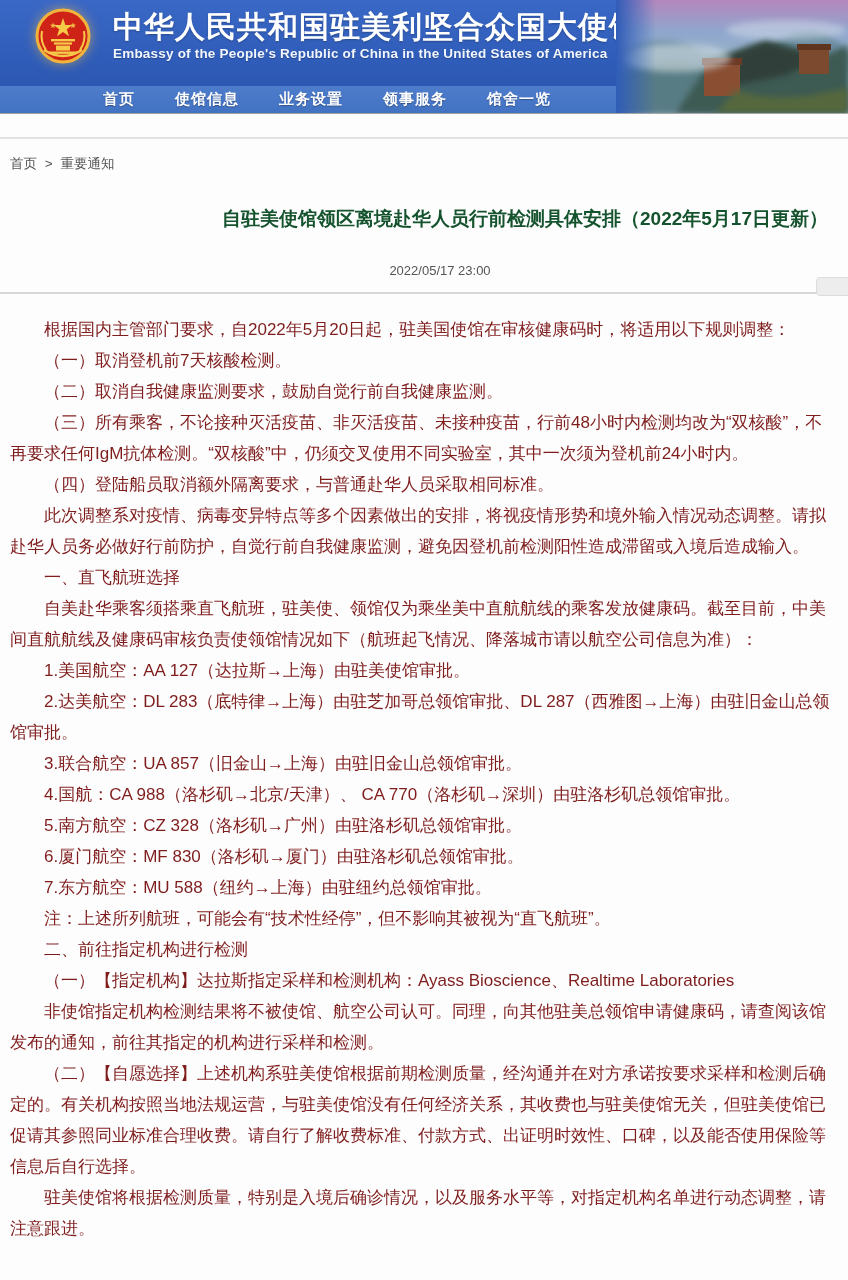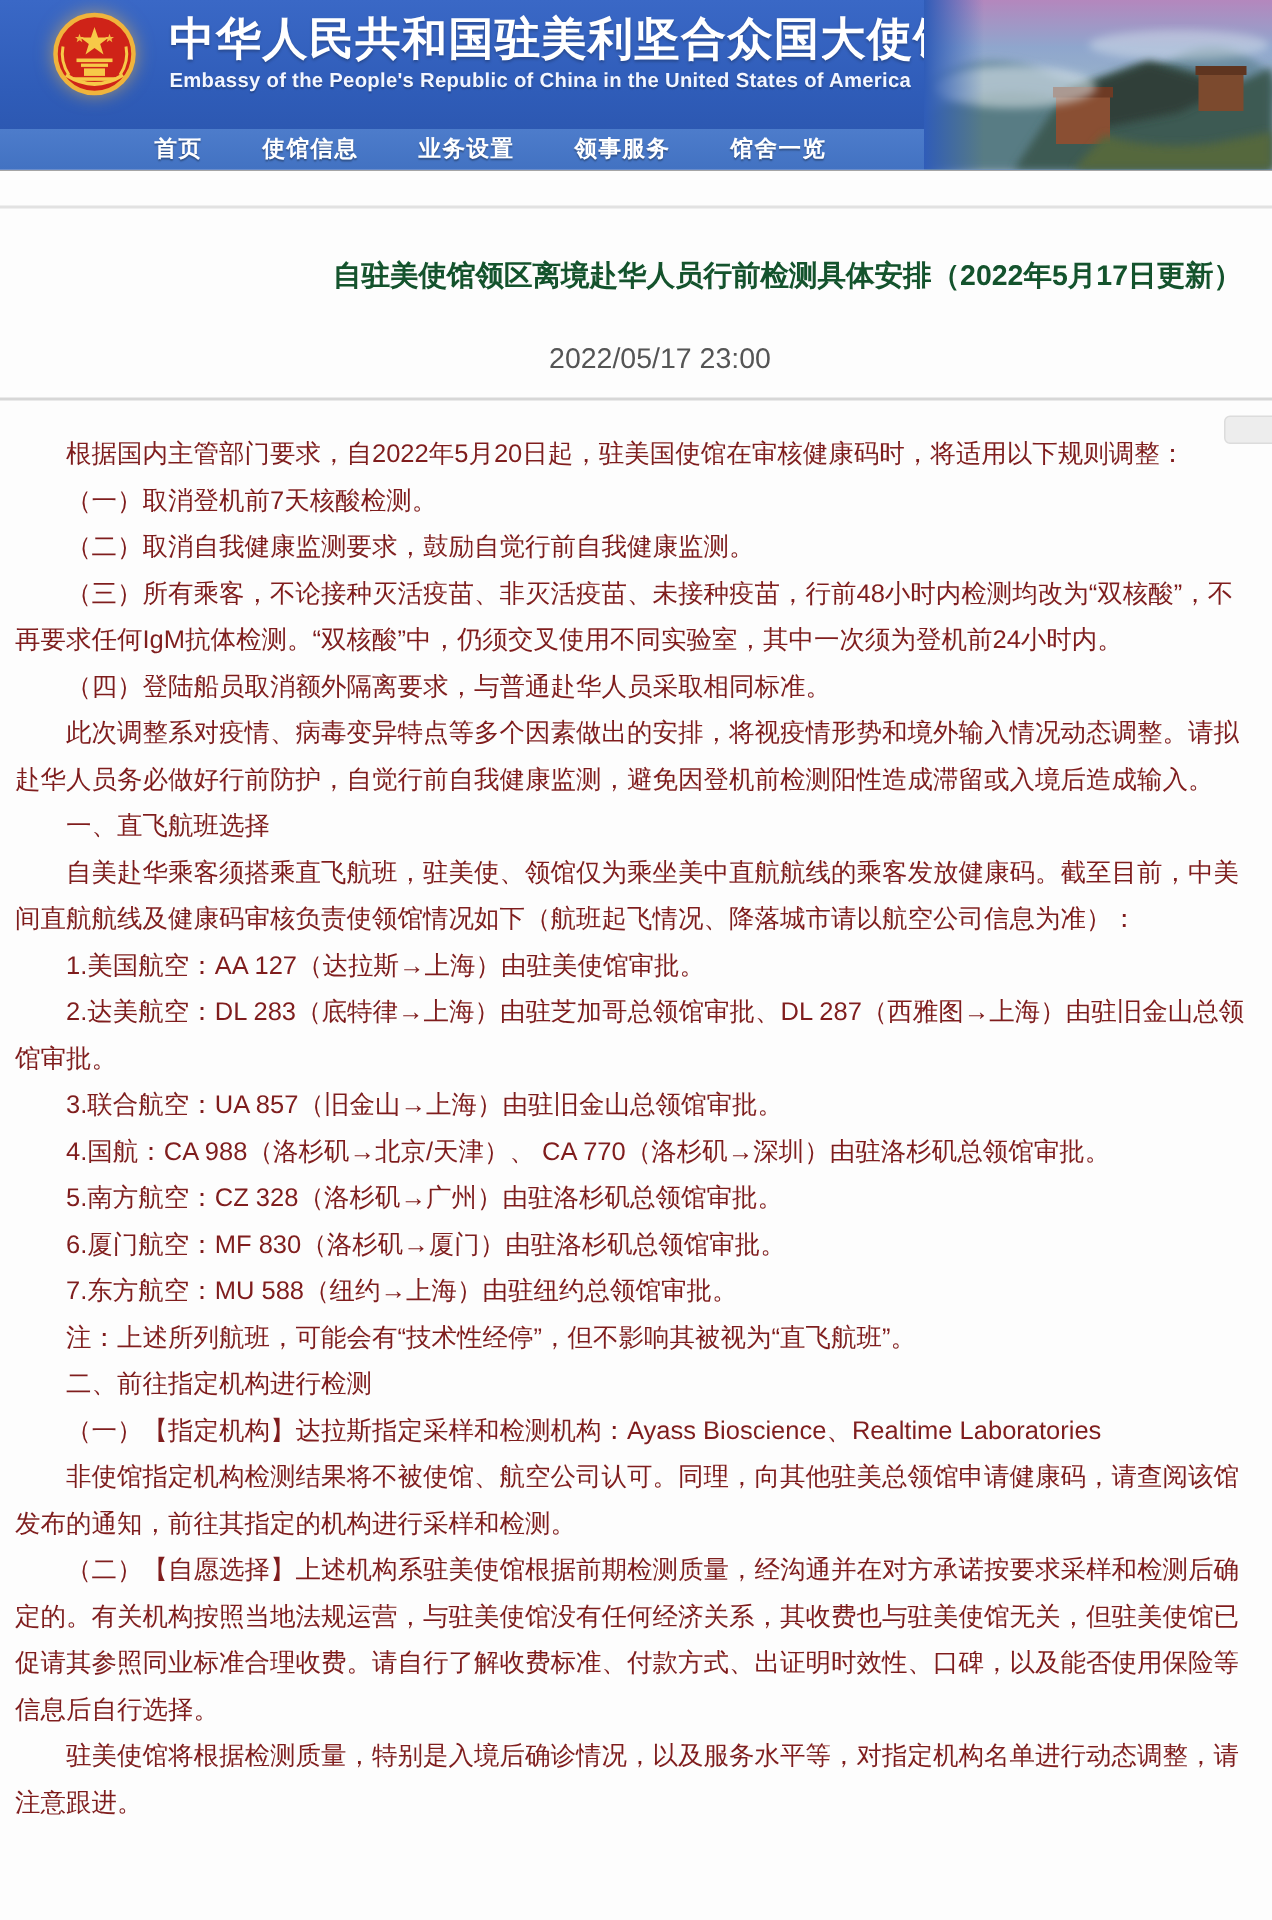--- a/index.html
+++ b/index.html
@@ -43,21 +43,21 @@
     letter-spacing:1px;white-space:nowrap;text-shadow:0 1px 1px rgba(0,0,0,.3);
   }
   
   .hdr-divider{margin-top:24px;border:0;border-top:2px solid #e2e2e2;height:0;}
   .crumb{padding:8px 10px 0 10px;font-size:13.5px;color:#555;}
   .crumb span{margin-right:4px;}
   .art-title{
     margin:34px 20px 0 20px;text-align:right;
     font-size:19px;font-weight:bold;color:#14532d;line-height:24px;
   }
-  .art-date{margin-top:32px;text-align:center;font-size:19px;color:#555;padding-left:32px;}
+  .art-date{margin-top:32px;text-align:center;font-size:13px;color:#555;padding-left:32px;}
   .date-divider{margin-top:14px;border:0;border-top:2px solid #d7d7d7;height:0;}
   
   .art-body{padding:12px 10px 0 10px;}
   .art-body p{
     margin:0;text-indent:2em;
     font-size:17px;line-height:31px;color:#7f1d1d;
     word-break:break-all;
   }
   
   .float-pill{
@@ -125,20 +125,25 @@
     <nav class="nav">
         <a href="#">首页</a>
         <a href="#">使馆信息</a>
         <a href="#">业务设置</a>
         <a href="#">领事服务</a>
         <a href="#">馆舍一览</a>
       </nav>
   </header>
 
   <hr class="hdr-divider">
+  <div class="crumb">
+    <span>首页</span>
+    <span>&gt;</span>
+    <span>重要通知</span>
+  </div>
 
   <h2 class="art-title">自驻美使馆领区离境赴华人员行前检测具体安排（2022年5月17日更新）</h2>
   <div class="art-date">2022/05/17 23:00</div>
   <hr class="date-divider">
 
   <div class="art-body">
       <p>根据国内主管部门要求，自2022年5月20日起，驻美国使馆在审核健康码时，将适用以下规则调整：</p>
       <p>（一）取消登机前7天核酸检测。</p>
       <p>（二）取消自我健康监测要求，鼓励自觉行前自我健康监测。</p>
       <p>（三）所有乘客，不论接种灭活疫苗、非灭活疫苗、未接种疫苗，行前48小时内检测均改为“双核酸”，不再要求任何IgM抗体检测。“双核酸”中，仍须交叉使用不同实验室，其中一次须为登机前24小时内。</p>

